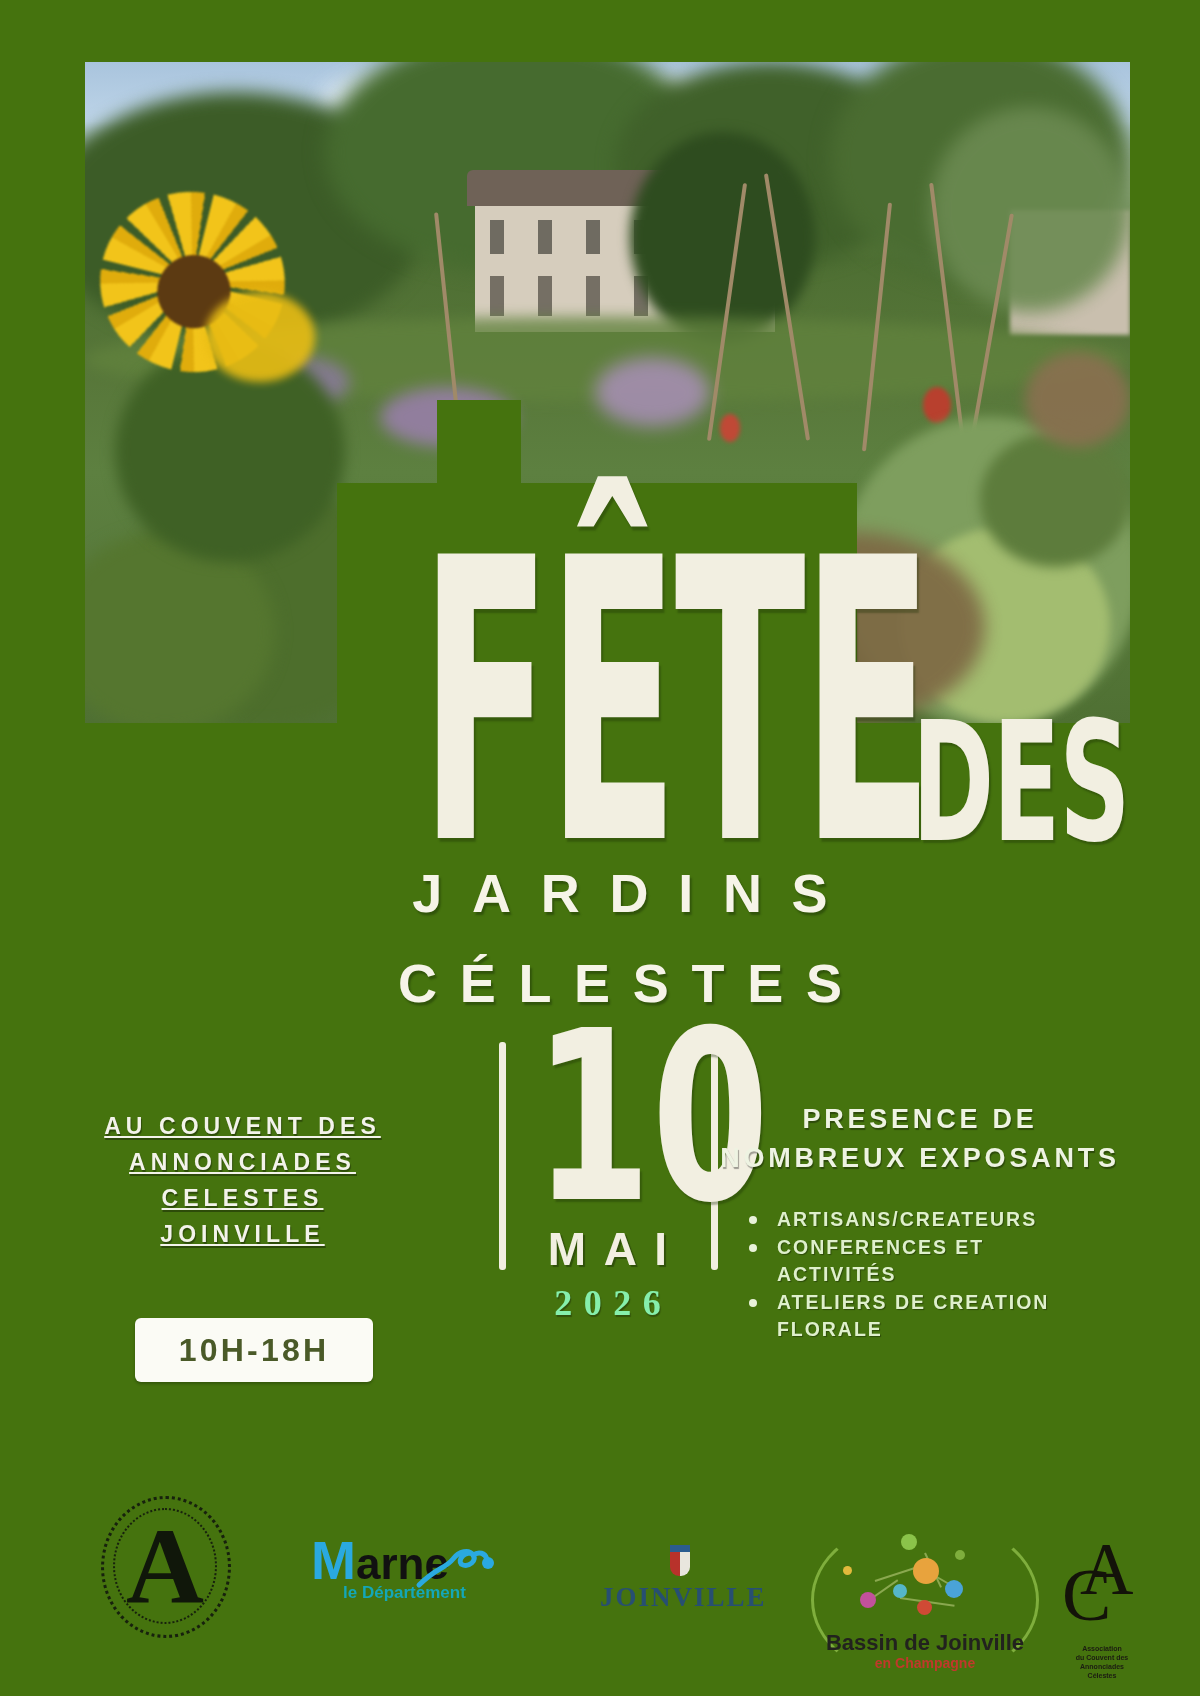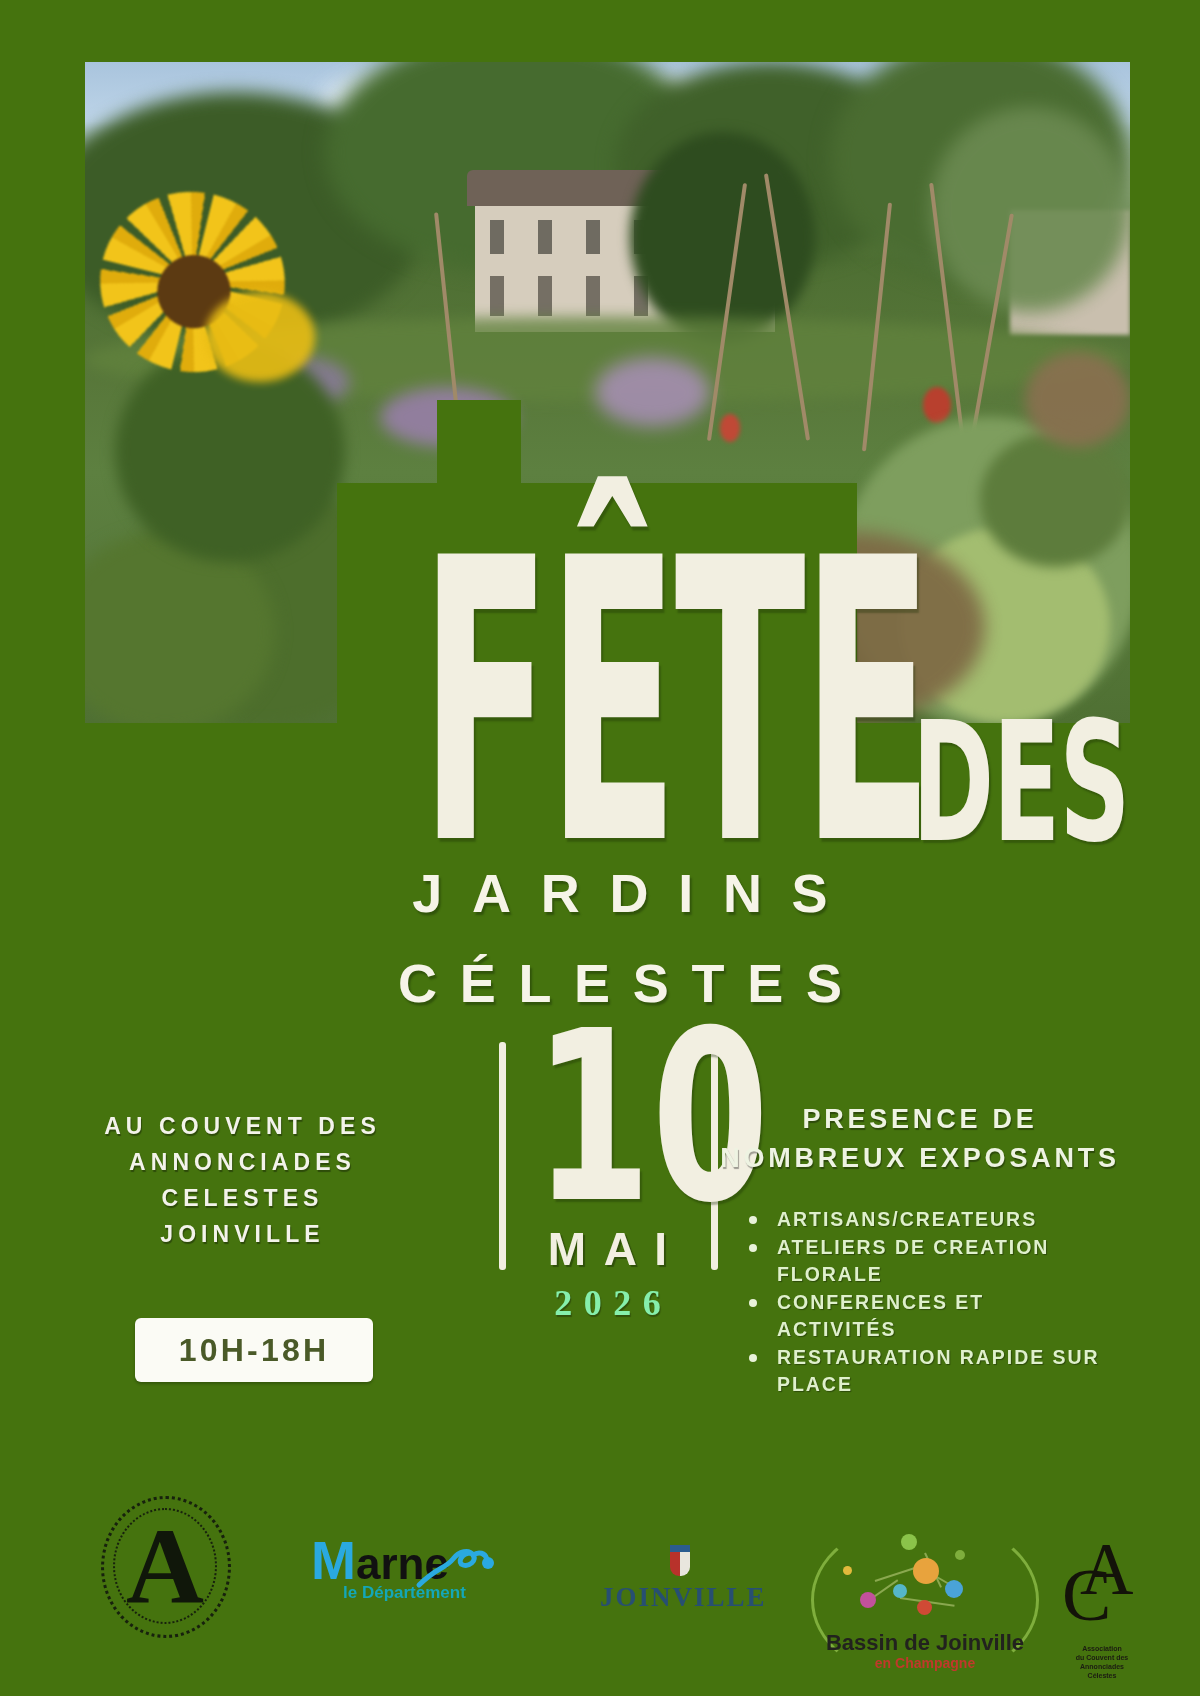--- a/index.html
+++ b/index.html
@@ -21,21 +21,21 @@
     transform-origin:0 0;letter-spacing:-2px;text-shadow:3px 3px 2px rgba(25,45,5,.35);}
   .line2{left:200px;top:862px;width:840px;text-align:center;color:#f6f4e8;
     font-weight:bold;font-size:54px;letter-spacing:0.55em;text-indent:0.55em;
     text-shadow:2px 3px 2px rgba(20,40,5,.4);}
   .line3{left:200px;top:952px;width:840px;text-align:center;color:#f6f4e8;
     font-weight:bold;font-size:54px;letter-spacing:0.42em;text-indent:0.42em;
     text-shadow:2px 3px 2px rgba(20,40,5,.4);}
   
   .venue{left:55px;top:1108px;width:375px;text-align:center;color:#f3f3ea;
     font-weight:bold;font-size:23px;line-height:36px;letter-spacing:0.22em;
-    text-shadow:1px 2px 1px rgba(0,0,0,.35);}
+    text-shadow:1px 2px 1px rgba(0,0,0,.35);text-decoration:underline;}
   .badge{left:135px;top:1318px;width:238px;height:64px;background:#fbfbf5;
     border-radius:6px;display:flex;align-items:center;justify-content:center;
     box-shadow:0 2px 3px rgba(0,0,0,.25);}
   .badge span{color:#4a5a28;font-weight:bold;font-size:32px;letter-spacing:0.1em;}
   
   .bar{width:7px;height:228px;top:1042px;background:#f2efe1;border-radius:3px;}
   .day{left:505px;top:1000px;width:205px;text-align:center;color:#f2efe1;
     font-family:"DejaVu Sans",sans-serif;font-weight:bold;font-size:235px;line-height:1;
     transform:scale(0.72,1);transform-origin:50% 0;text-shadow:3px 3px 2px rgba(25,45,5,.35);}
   .month{left:505px;top:1222px;width:205px;text-align:center;color:#f2efe1;
@@ -176,23 +176,22 @@
 <div class="abs day">10</div>
 <div class="abs month">MAI</div>
 <div class="abs year">2026</div>
 
 <div class="abs presence">
   <div>PRESENCE DE</div>
   <div>NOMBREUX EXPOSANTS</div>
 </div>
 <ul class="abs bullets">
   <li>ARTISANS/CREATEURS</li>
+  <li>CONFERENCES ET ACTIVITÉS</li>
   <li>ATELIERS DE CREATION FLORALE</li>
-  <li>CONFERENCES ET ACTIVITÉS</li>
-  <li>RESTAURATION RAPIDE SUR PLACE</li>
 </ul>
 
 <div class="abs mono-a">
   <div class="lace"></div>
   <div class="lace2"></div>
   <div class="glyph">A</div>
 </div>
 
 <div class="abs hm" style="position:absolute;">
   <svg width="80" height="60" viewBox="0 0 80 60" style="position:absolute;left:130px;top:-4px;">

